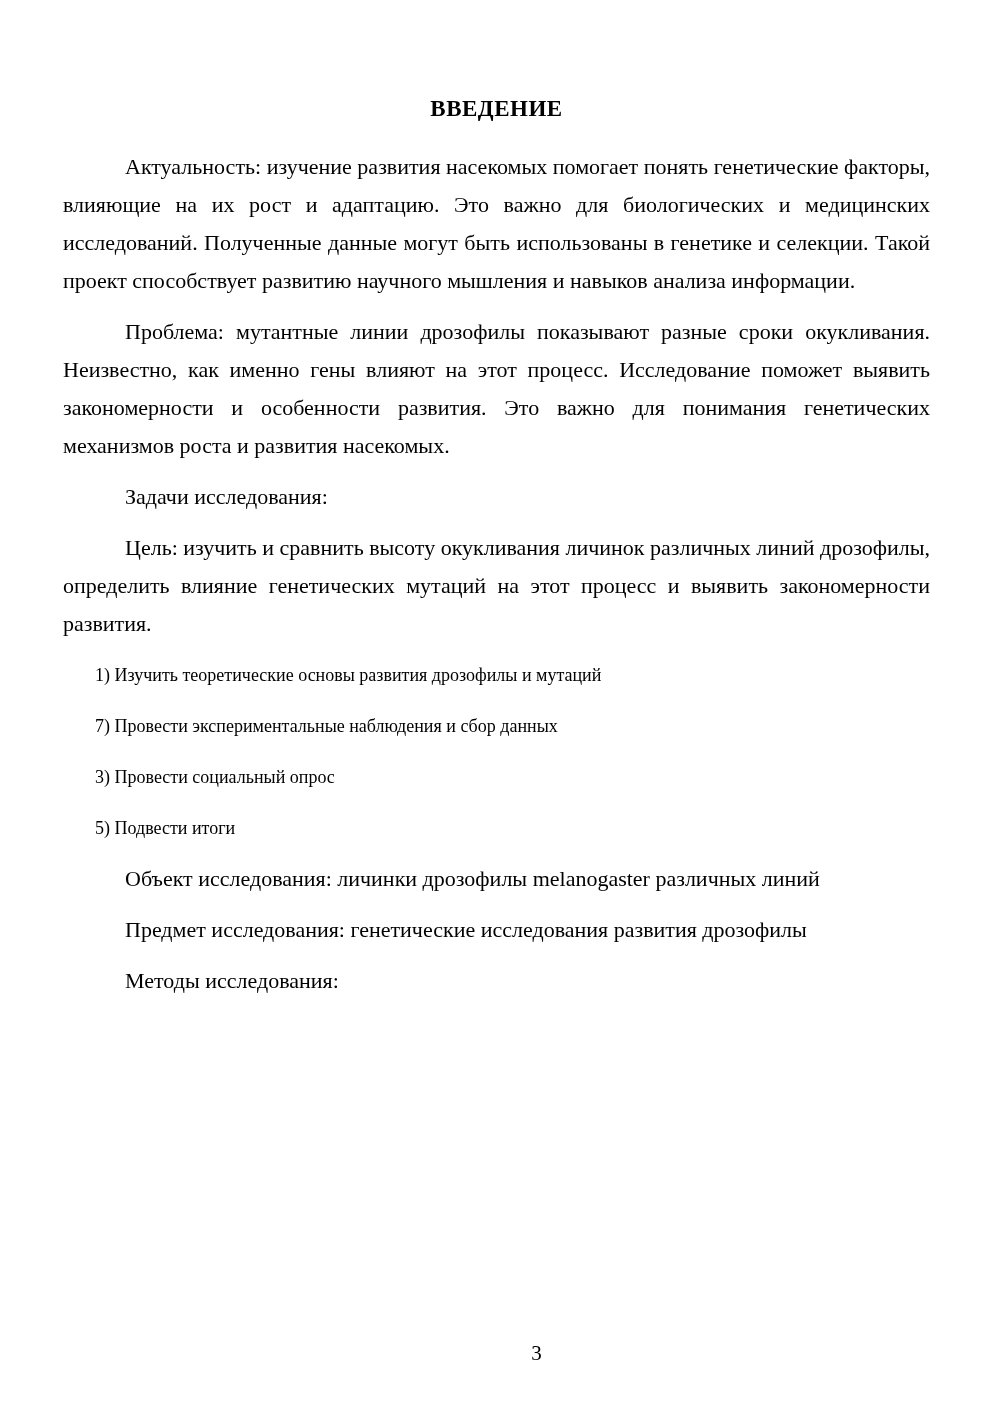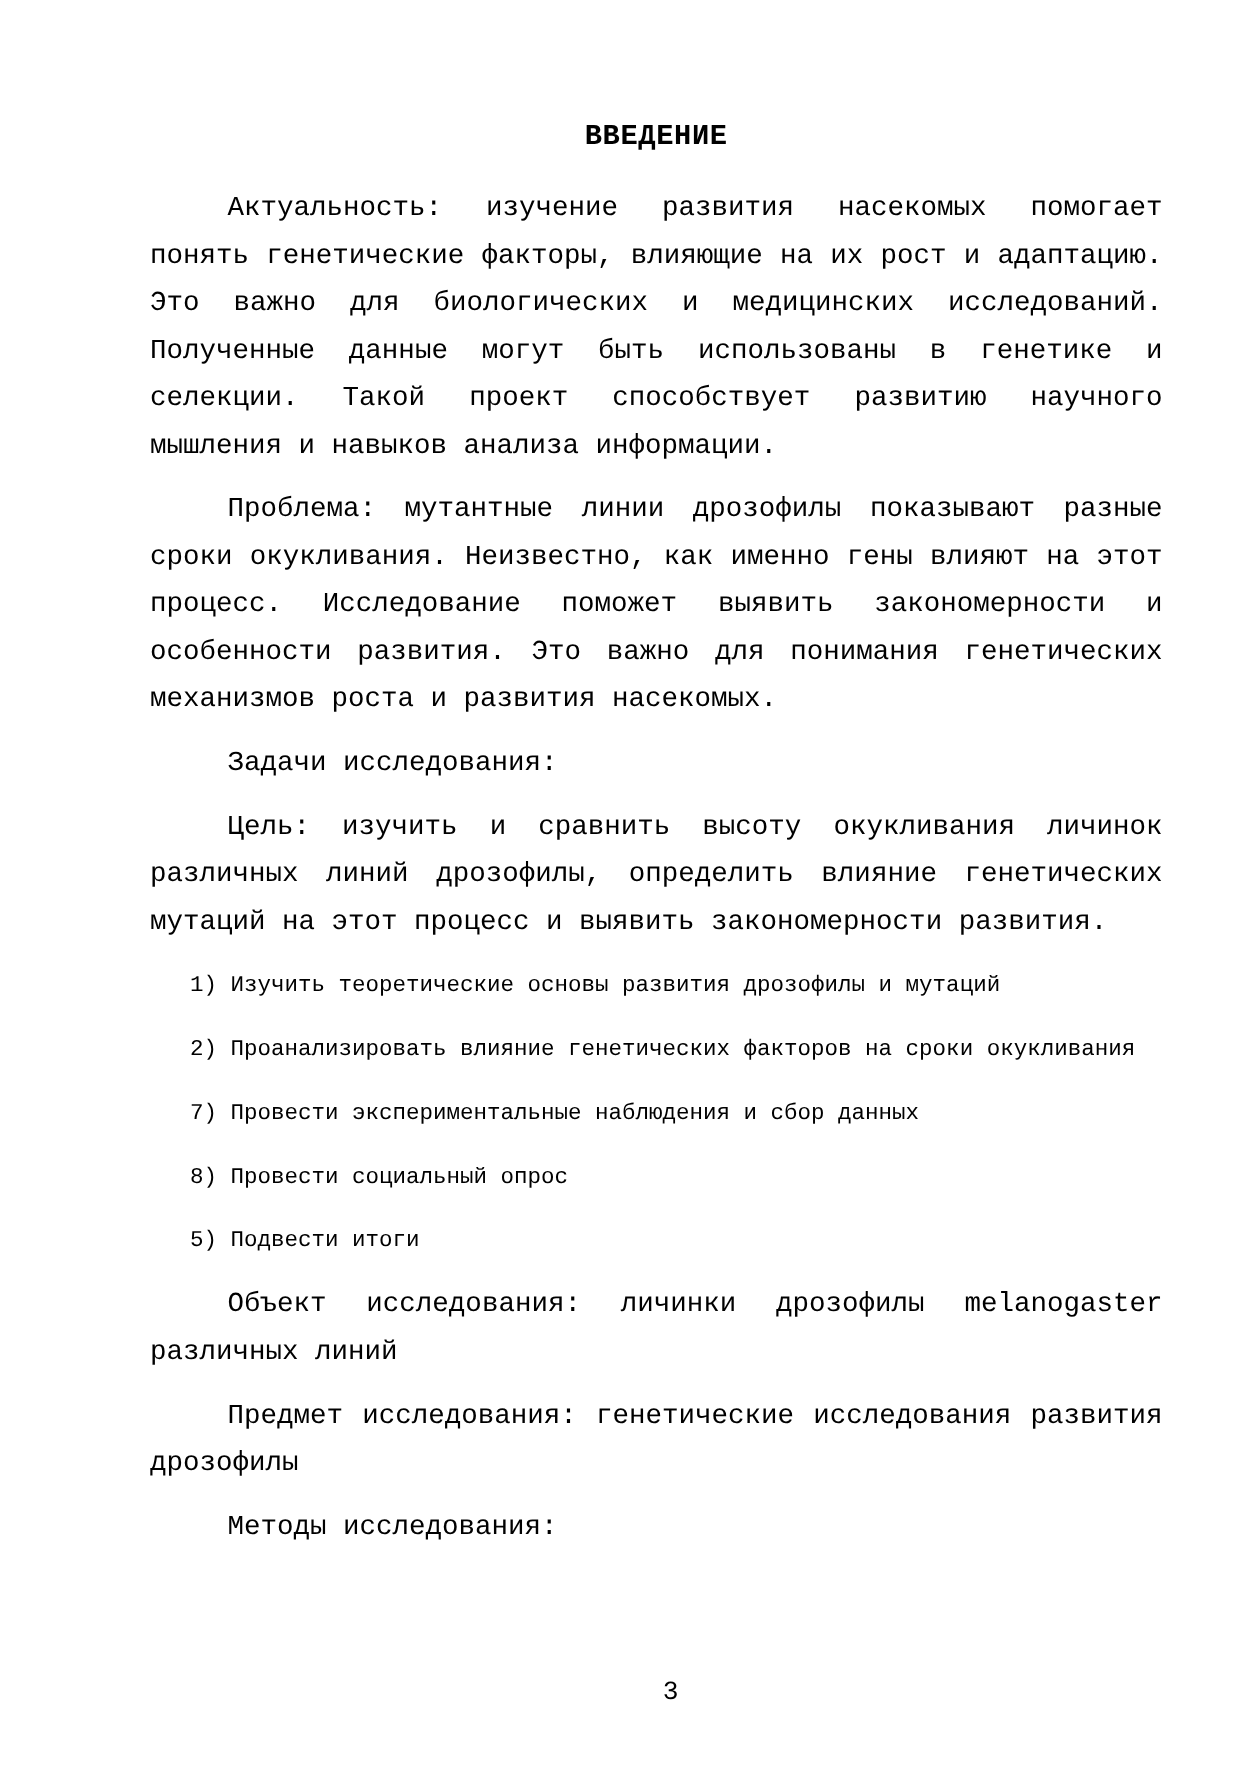--- a/index.html
+++ b/index.html
@@ -7,22 +7,22 @@
     padding: 0;
     background: #ffffff;
   }
   .page {
     position: relative;
     width: 1000px;
     height: 1414px;
     margin: 0 auto;
     background: #ffffff;
     box-sizing: border-box;
-    padding: 96px 70px 0 120px;
-    font-family: Liberation Mono, monospace;
+    padding: 96px 70px 0 63px;
+    font-family: Liberation Serif, serif;
     color: #000000;
   }
   .doc-title {
     margin: 0 0 26px 0;
     font-size: 23px;
     font-weight: bold;
     text-align: center;
     letter-spacing: 0.5px;
   }
   .para {
@@ -53,23 +53,22 @@
 
 <div class="page">
   <h1 class="doc-title">ВВЕДЕНИЕ</h1>
 
   <p class="para">Актуальность: изучение развития насекомых помогает понять генетические факторы, влияющие на их рост и адаптацию. Это важно для биологических и медицинских исследований. Полученные данные могут быть использованы в генетике и селекции. Такой проект способствует развитию научного мышления и навыков анализа информации.</p>
   <p class="para">Проблема: мутантные линии дрозофилы показывают разные сроки окукливания. Неизвестно, как именно гены влияют на этот процесс. Исследование поможет выявить закономерности и особенности развития. Это важно для понимания генетических механизмов роста и развития насекомых.</p>
   <p class="para">Задачи исследования:</p>
   <p class="para">Цель: изучить и сравнить высоту окукливания личинок различных линий дрозофилы, определить влияние генетических мутаций на этот процесс и выявить закономерности развития.</p>
 
   <p class="list-item">1) Изучить теоретические основы развития дрозофилы и мутаций</p>
-  <p class="list-item">2) Проанализировать влияние генетических факторов на сроки окукливания</p>
   <p class="list-item">7) Провести экспериментальные наблюдения и сбор данных</p>
-  <p class="list-item">8) Провести социальный опрос</p>
+  <p class="list-item">3) Провести социальный опрос</p>
   <p class="list-item">5) Подвести итоги</p>
 
   <p class="para">Объект исследования: личинки дрозофилы melanogaster различных линий</p>
   <p class="para">Предмет исследования: генетические исследования развития дрозофилы</p>
   <p class="para">Методы исследования:</p>
 
 
   <div class="page-number">3</div>
 </div>
 

